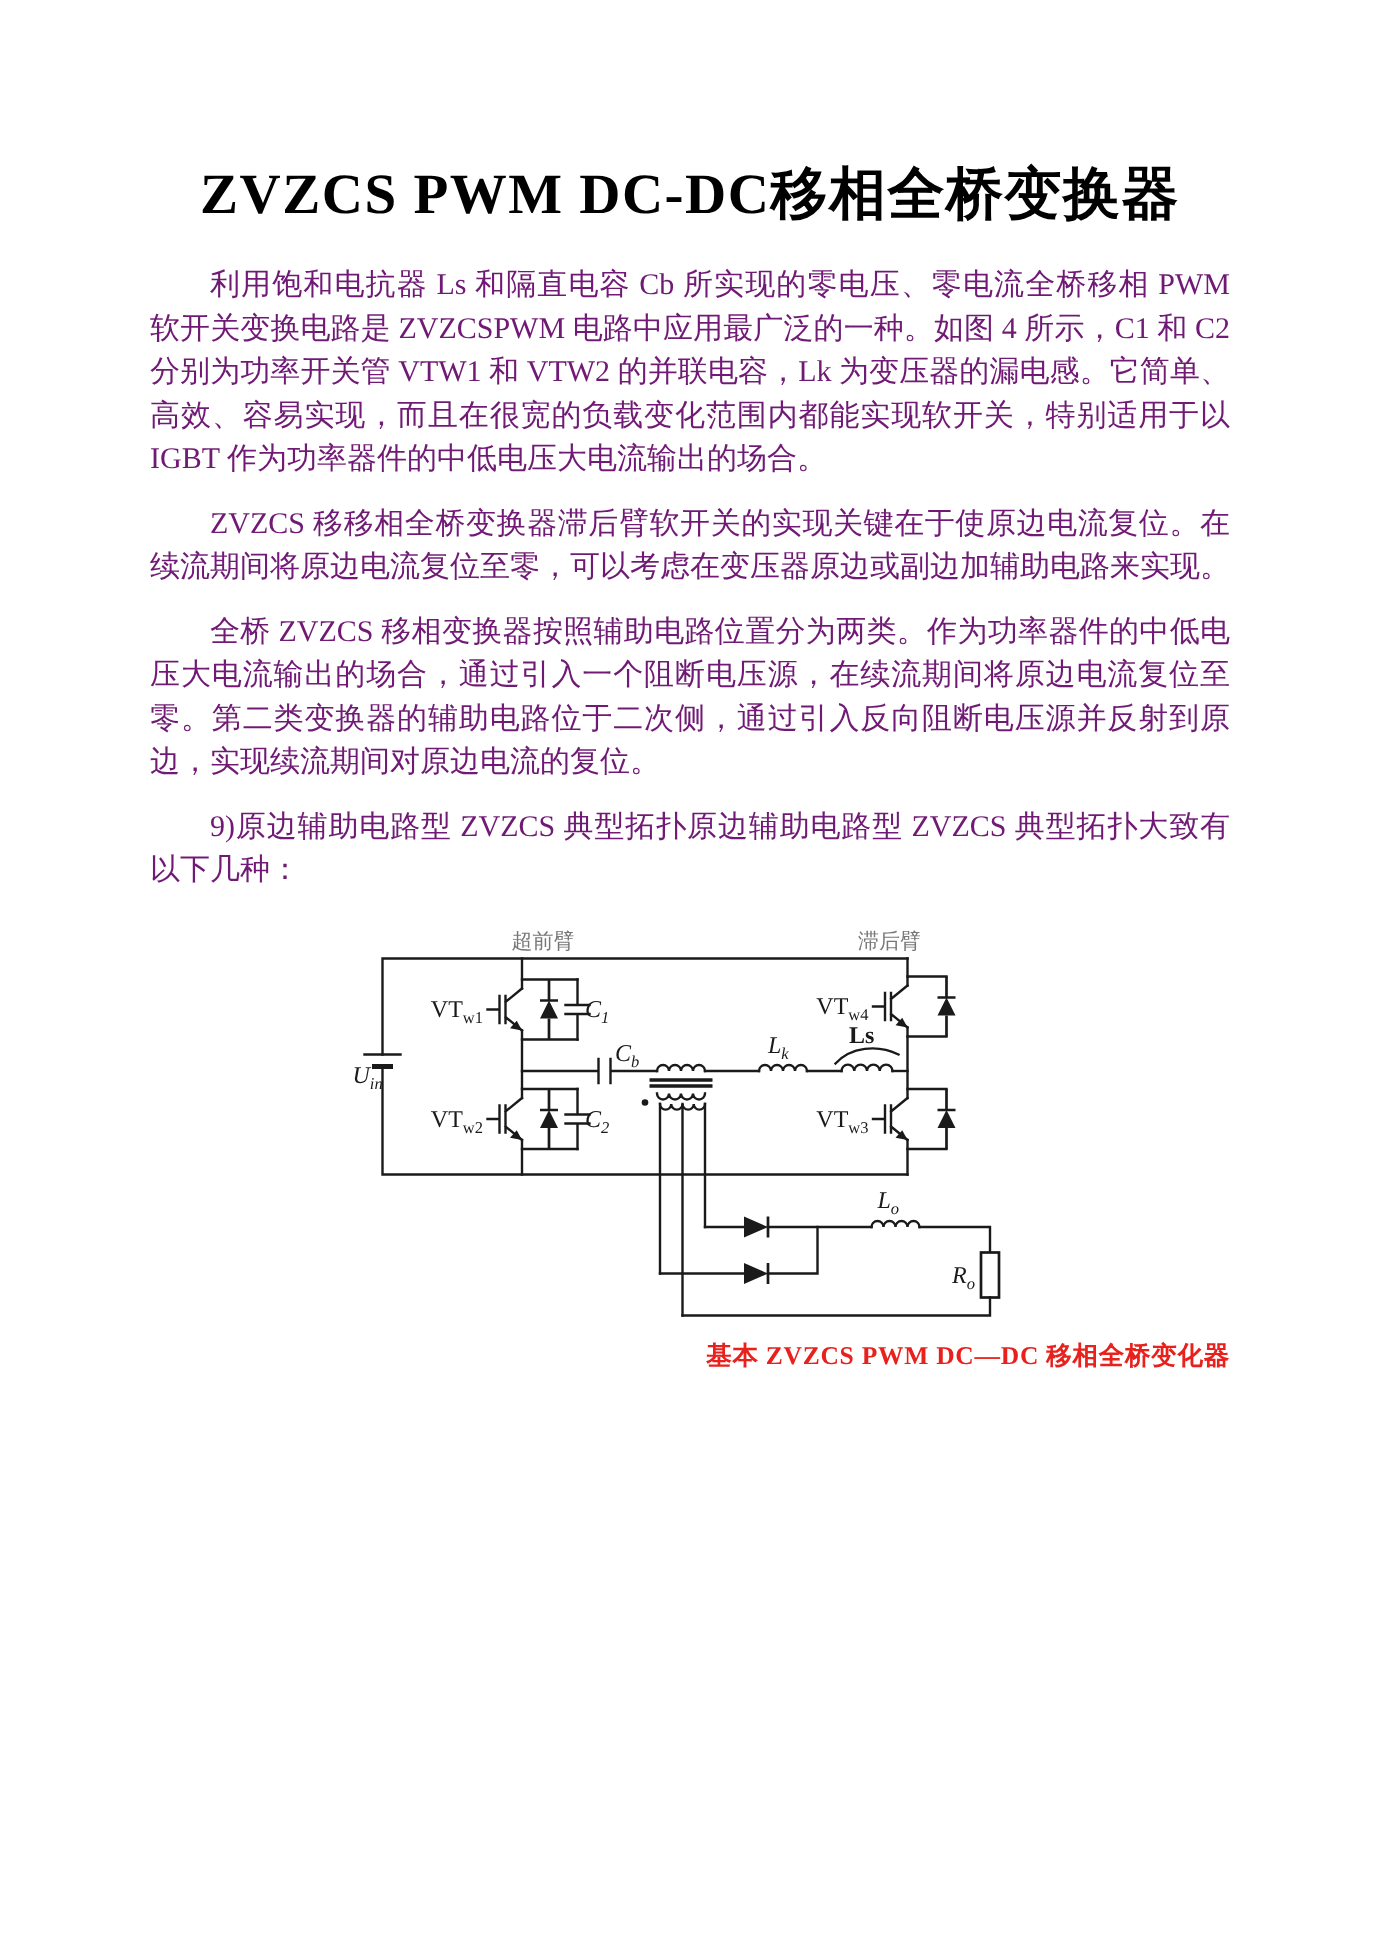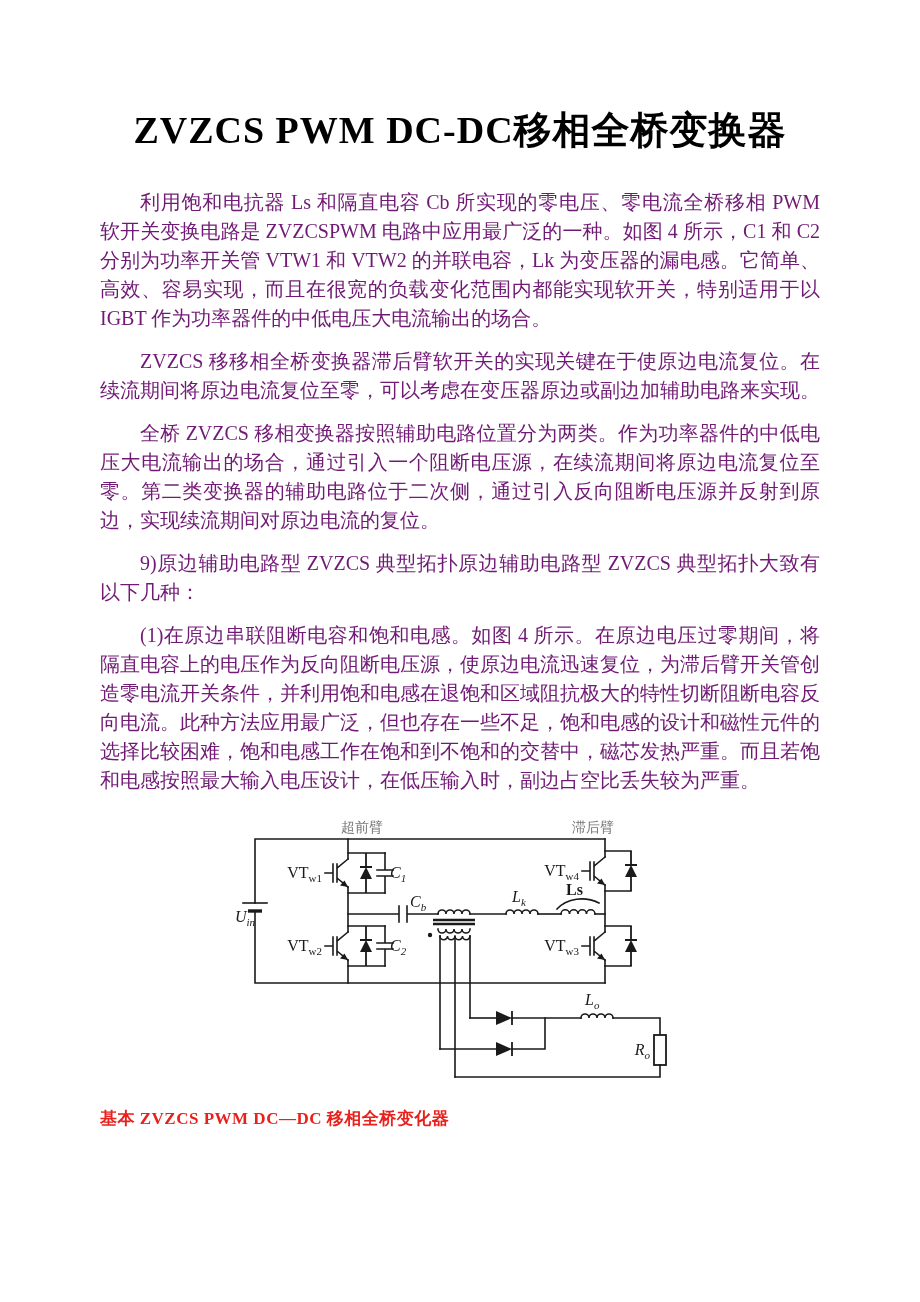--- a/index.html
+++ b/index.html
@@ -4,36 +4,36 @@
 <style>
   html,body{margin:0;padding:0;background:#ffffff;}
   .page{
     width:920px;height:1302px;box-sizing:border-box;
     padding:104px 100px 0 100px;
     background:#ffffff;
     font-family:"Liberation Serif","DejaVu Serif",serif;
     color:#111;overflow:hidden;
   }
   .doc-title{
-    margin:0 0 32px 0;
+    margin:0 0 20px 0;
     font-size:38px;line-height:52px;font-weight:bold;
     text-align:center;letter-spacing:1px;color:#000;
     font-family:"Liberation Serif","DejaVu Serif",serif;
   }
   .body-p{
     margin:0 0 14px 0;
     font-size:20px;line-height:29px;
     text-align:justify;text-indent:2em;color:#701a75;
   }
   .figure-block{margin:24px 0 18px 0;text-align:center;}
   .circuit-svg{display:block;margin:0 auto;}
   .figure-caption{
-    display:block;margin-top:19px;
+    display:block;margin-top:4px;
     font-size:17px;line-height:22px;font-weight:bold;
-    letter-spacing:0.5px;text-align:left;font-family:Liberation Serif, serif;
+    letter-spacing:0.5px;text-align:right;font-family:Liberation Serif, serif;
   }
   
   .sv-lbl{font-family:"Liberation Serif","DejaVu Serif",serif;font-size:16px;fill:#1a1a1a;}
   .sv-it{font-style:italic;}
   .sv-bold{font-weight:bold;}
   .sv-sub{font-size:11px;}
   .sv-leg{font-family:"Liberation Serif","DejaVu Serif",serif;font-size:14px;fill:#777;}
   .wire{stroke:#1a1a1a;stroke-width:1.6;fill:none;stroke-linecap:square;}
   .wire-thick{stroke:#1a1a1a;stroke-width:2.4;fill:none;}
   .wire-batt{stroke:#1a1a1a;stroke-width:3.4;fill:none;}
@@ -46,21 +46,20 @@
 
 <div class="page">
 
   <h1 class="doc-title">ZVZCS PWM DC-DC移相全桥变换器</h1>
 
   <div>
       <p class="body-p">利用饱和电抗器 Ls 和隔直电容 Cb 所实现的零电压、零电流全桥移相 PWM 软开关变换电路是 ZVZCSPWM 电路中应用最广泛的一种。如图 4 所示，C1 和 C2 分别为功率开关管 VTW1 和 VTW2 的并联电容，Lk 为变压器的漏电感。它简单、高效、容易实现，而且在很宽的负载变化范围内都能实现软开关，特别适用于以 IGBT 作为功率器件的中低电压大电流输出的场合。</p>
       <p class="body-p">ZVZCS 移移相全桥变换器滞后臂软开关的实现关键在于使原边电流复位。在续流期间将原边电流复位至零，可以考虑在变压器原边或副边加辅助电路来实现。</p>
       <p class="body-p">全桥 ZVZCS 移相变换器按照辅助电路位置分为两类。作为功率器件的中低电压大电流输出的场合，通过引入一个阻断电压源，在续流期间将原边电流复位至零。第二类变换器的辅助电路位于二次侧，通过引入反向阻断电压源并反射到原边，实现续流期间对原边电流的复位。</p>
       <p class="body-p">9)原边辅助电路型 ZVZCS 典型拓扑原边辅助电路型 ZVZCS 典型拓扑大致有以下几种：</p>
-      <p class="body-p">(1)在原边串联阻断电容和饱和电感。如图 4 所示。在原边电压过零期间，将隔直电容上的电压作为反向阻断电压源，使原边电流迅速复位，为滞后臂开关管创造零电流开关条件，并利用饱和电感在退饱和区域阻抗极大的特性切断阻断电容反向电流。此种方法应用最广泛，但也存在一些不足，饱和电感的设计和磁性元件的选择比较困难，饱和电感工作在饱和到不饱和的交替中，磁芯发热严重。而且若饱和电感按照最大输入电压设计，在低压输入时，副边占空比丢失较为严重。</p>
     </div>
 
   <div class="figure-block">
     <svg class="circuit-svg" width="455" height="270" viewBox="0 0 455 270" aria-label="circuit">
 
       <text class="sv-leg" x="129" y="13" text-anchor="middle">超前臂</text>
       <text class="sv-leg" x="360" y="13" text-anchor="middle">滞后臂</text>
 
       <path class="wire" d="M22,84 V20 H372"></path>
       <path class="wire" d="M22,92 V164 H372"></path>

